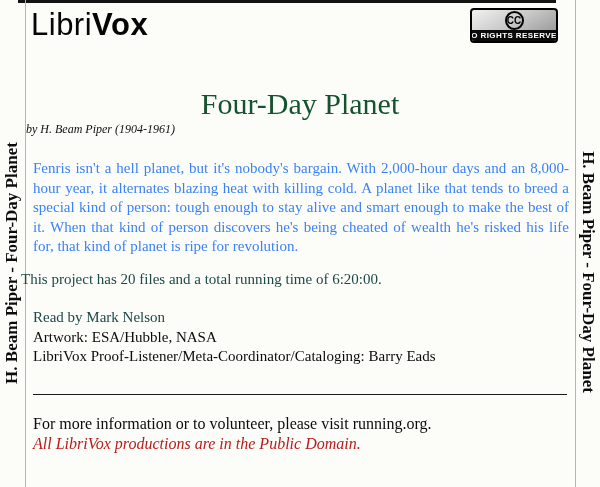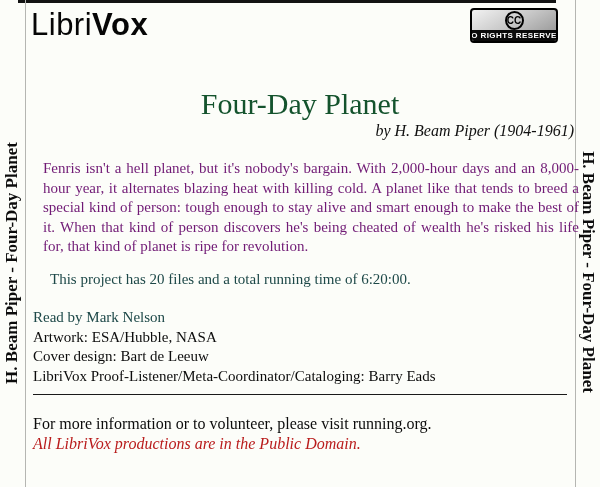--- a/index.html
+++ b/index.html
@@ -61,31 +61,30 @@
   }
   .spine-left  { top: 263px; left: 12px;  transform: translate(-50%,-50%) rotate(-90deg); }
   .spine-right { top: 272px; left: 588px; transform: translate(-50%,-50%) rotate(90deg); }
 
   .title {
     position: absolute; left: 26px; top: 87px; width: 548px;
     text-align: center; font-size: 30px; color: #14532d;
   }
   .byline {
     position: absolute; left: 26px; top: 122px; width: 548px;
-    text-align: right; font-style: italic; font-size: 16px; color: #101010;
+    text-align: left; font-style: italic; font-size: 12px; color: #101010;
   }
   .description {
     position: absolute; left: 33px; top: 159px; width: 536px;
     font-size: 15px; line-height: 19.5px;
     text-align: justify;
-    color: #701a75;
-    margin-left: 10px;
+    color: #3b82f6;
   }
   .project-info {
-    position: absolute; left: 50px; top: 271px;
+    position: absolute; left: 21px; top: 271px;
     font-size: 15px; white-space: nowrap; color: #1d4848;
   }
   .credits {
     position: absolute; left: 33px; top: 308px;
     font-size: 15px; line-height: 19.5px; color: #0c0c0c;
   }
   .credits .teal { color: #1d4848; }
   .footer-rule {
     position: absolute; left: 33px; top: 394px; width: 534px; height: 1px;
     background: #1a1a1a;
@@ -121,19 +120,18 @@
 <div class="title">Four-Day Planet</div>
 <div class="byline">by H. Beam Piper (1904-1961)</div>
 
 <div class="description">Fenris isn't a hell planet, but it's nobody's bargain. With 2,000-hour days and an 8,000-hour year, it alternates blazing heat with killing cold. A planet like that tends to breed a special kind of person: tough enough to stay alive and smart enough to make the best of it. When that kind of person discovers he's being cheated of wealth he's risked his life for, that kind of planet is ripe for revolution.</div>
 
 <div class="project-info">This project has 20 files and a total running time of 6:20:00.</div>
 
 <div class="credits">
   <div class="teal">Read by Mark Nelson</div>
   <div>Artwork: ESA/Hubble, NASA</div>
-  <div>Cover design: Bart de Leeuw</div>
   <div>LibriVox Proof-Listener/Meta-Coordinator/Cataloging: Barry Eads</div>
 </div>
 
 <div class="footer-rule"></div>
 <div class="footer-info">For more information or to volunteer, please visit running.org.</div>
 <div class="footer-pd">All LibriVox productions are in the Public Domain.</div>
 
 </body></html>

